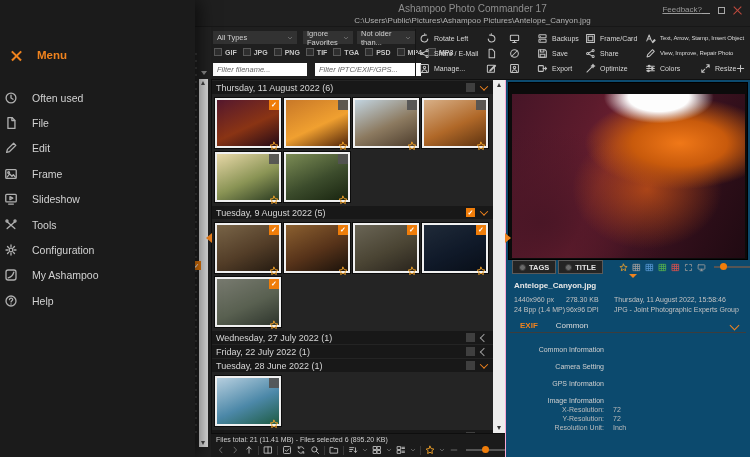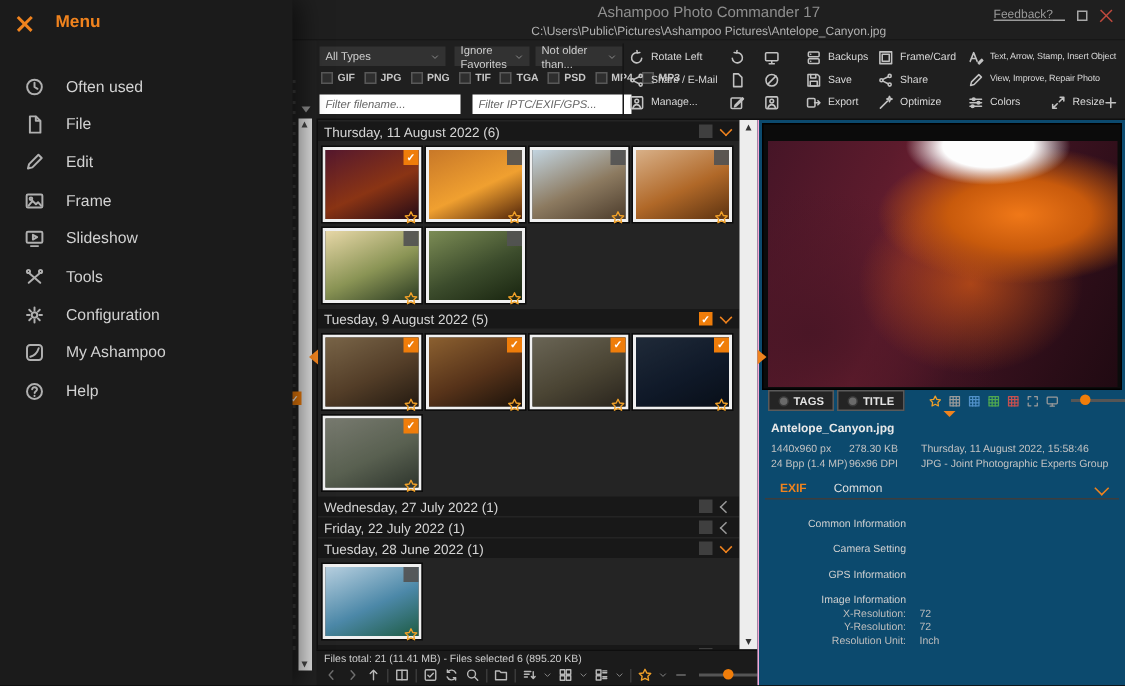--- a/index.html
+++ b/index.html
@@ -15,27 +15,27 @@
   .feedback{position:absolute;right:48px;top:5px;font-size:8px;color:#9a9a9a;text-decoration:underline;cursor:pointer;}
   .win{position:absolute;right:8px;top:6px;display:flex;gap:8px;align-items:center;}
   .wmin{width:8px;height:1px;background:#a8a8a8;margin-top:5px;}
   .wmax{width:7px;height:7px;border:1px solid #a8a8a8;box-sizing:border-box;}
   .wclose{position:relative;width:9px;height:9px;}
   .wclose::before,.wclose::after{content:"";position:absolute;left:-1px;top:4px;width:11px;height:1.4px;background:#c04a3e;}
   .wclose::before{transform:rotate(45deg);} .wclose::after{transform:rotate(-45deg);}
 
   
   .sidebar{position:absolute;left:0;top:0;width:195px;height:457px;background:#1b1b1b;z-index:40;box-shadow:5px 0 16px rgba(0,0,0,.55);}
-  .sb-head{display:flex;align-items:center;gap:15px;padding:9px 0 0 11px;}
+  .sb-head{display:flex;align-items:center;gap:15px;padding:9px 0 0 11px;margin-top:40px;}
   .sb-x{position:relative;width:11px;height:11px;}
   .sb-x::before,.sb-x::after{content:"";position:absolute;left:-1px;top:5px;width:13px;height:1.8px;background:#f0831e;}
   .sb-x::before{transform:rotate(45deg);} .sb-x::after{transform:rotate(-45deg);}
   .sb-title{color:#f0831e;font-size:11.5px;font-weight:bold;}
   .sb-items{margin-top:24px;}
-  .sb-item{display:flex;align-items:center;gap:14px;height:25.4px;padding-left:16px;color:#d2d2d2;font-size:10.5px;cursor:pointer;}
+  .sb-item{display:flex;align-items:center;gap:14px;height:25.4px;padding-left:4px;color:#d2d2d2;font-size:10.5px;cursor:pointer;}
   .sb-item .ic{width:14px;height:14px;color:#b0b0b0;flex:none;}
 
   
   .treestrip{position:absolute;left:195px;top:27px;width:16px;bottom:0;background:#212121;}
   .ts-ticks{position:absolute;left:0;top:26px;bottom:22px;width:2px;background:repeating-linear-gradient(180deg,#3c3c3c 0 2px,transparent 2px 7px);}
   .ts-mini{position:absolute;left:6px;top:44px;width:0;height:0;border-left:3px solid transparent;border-right:3px solid transparent;border-top:4px solid #8a8a8a;}
   .ts-sb{position:absolute;left:4px;top:52px;bottom:10px;width:9px;background:#dcdcdc;}
   .tri-up{position:absolute;left:2px;top:2px;width:0;height:0;border-left:2.5px solid transparent;border-right:2.5px solid transparent;border-bottom:4px solid #444;}
   .tri-dn{position:absolute;left:2px;bottom:2px;width:0;height:0;border-left:2.5px solid transparent;border-right:2.5px solid transparent;border-top:4px solid #444;}
   .ts-check{position:absolute;left:-3px;top:234px;width:9px;height:9px;background:#ef7d0a;color:#fff;font-size:6px;font-weight:bold;display:flex;align-items:center;justify-content:center;z-index:20;}

